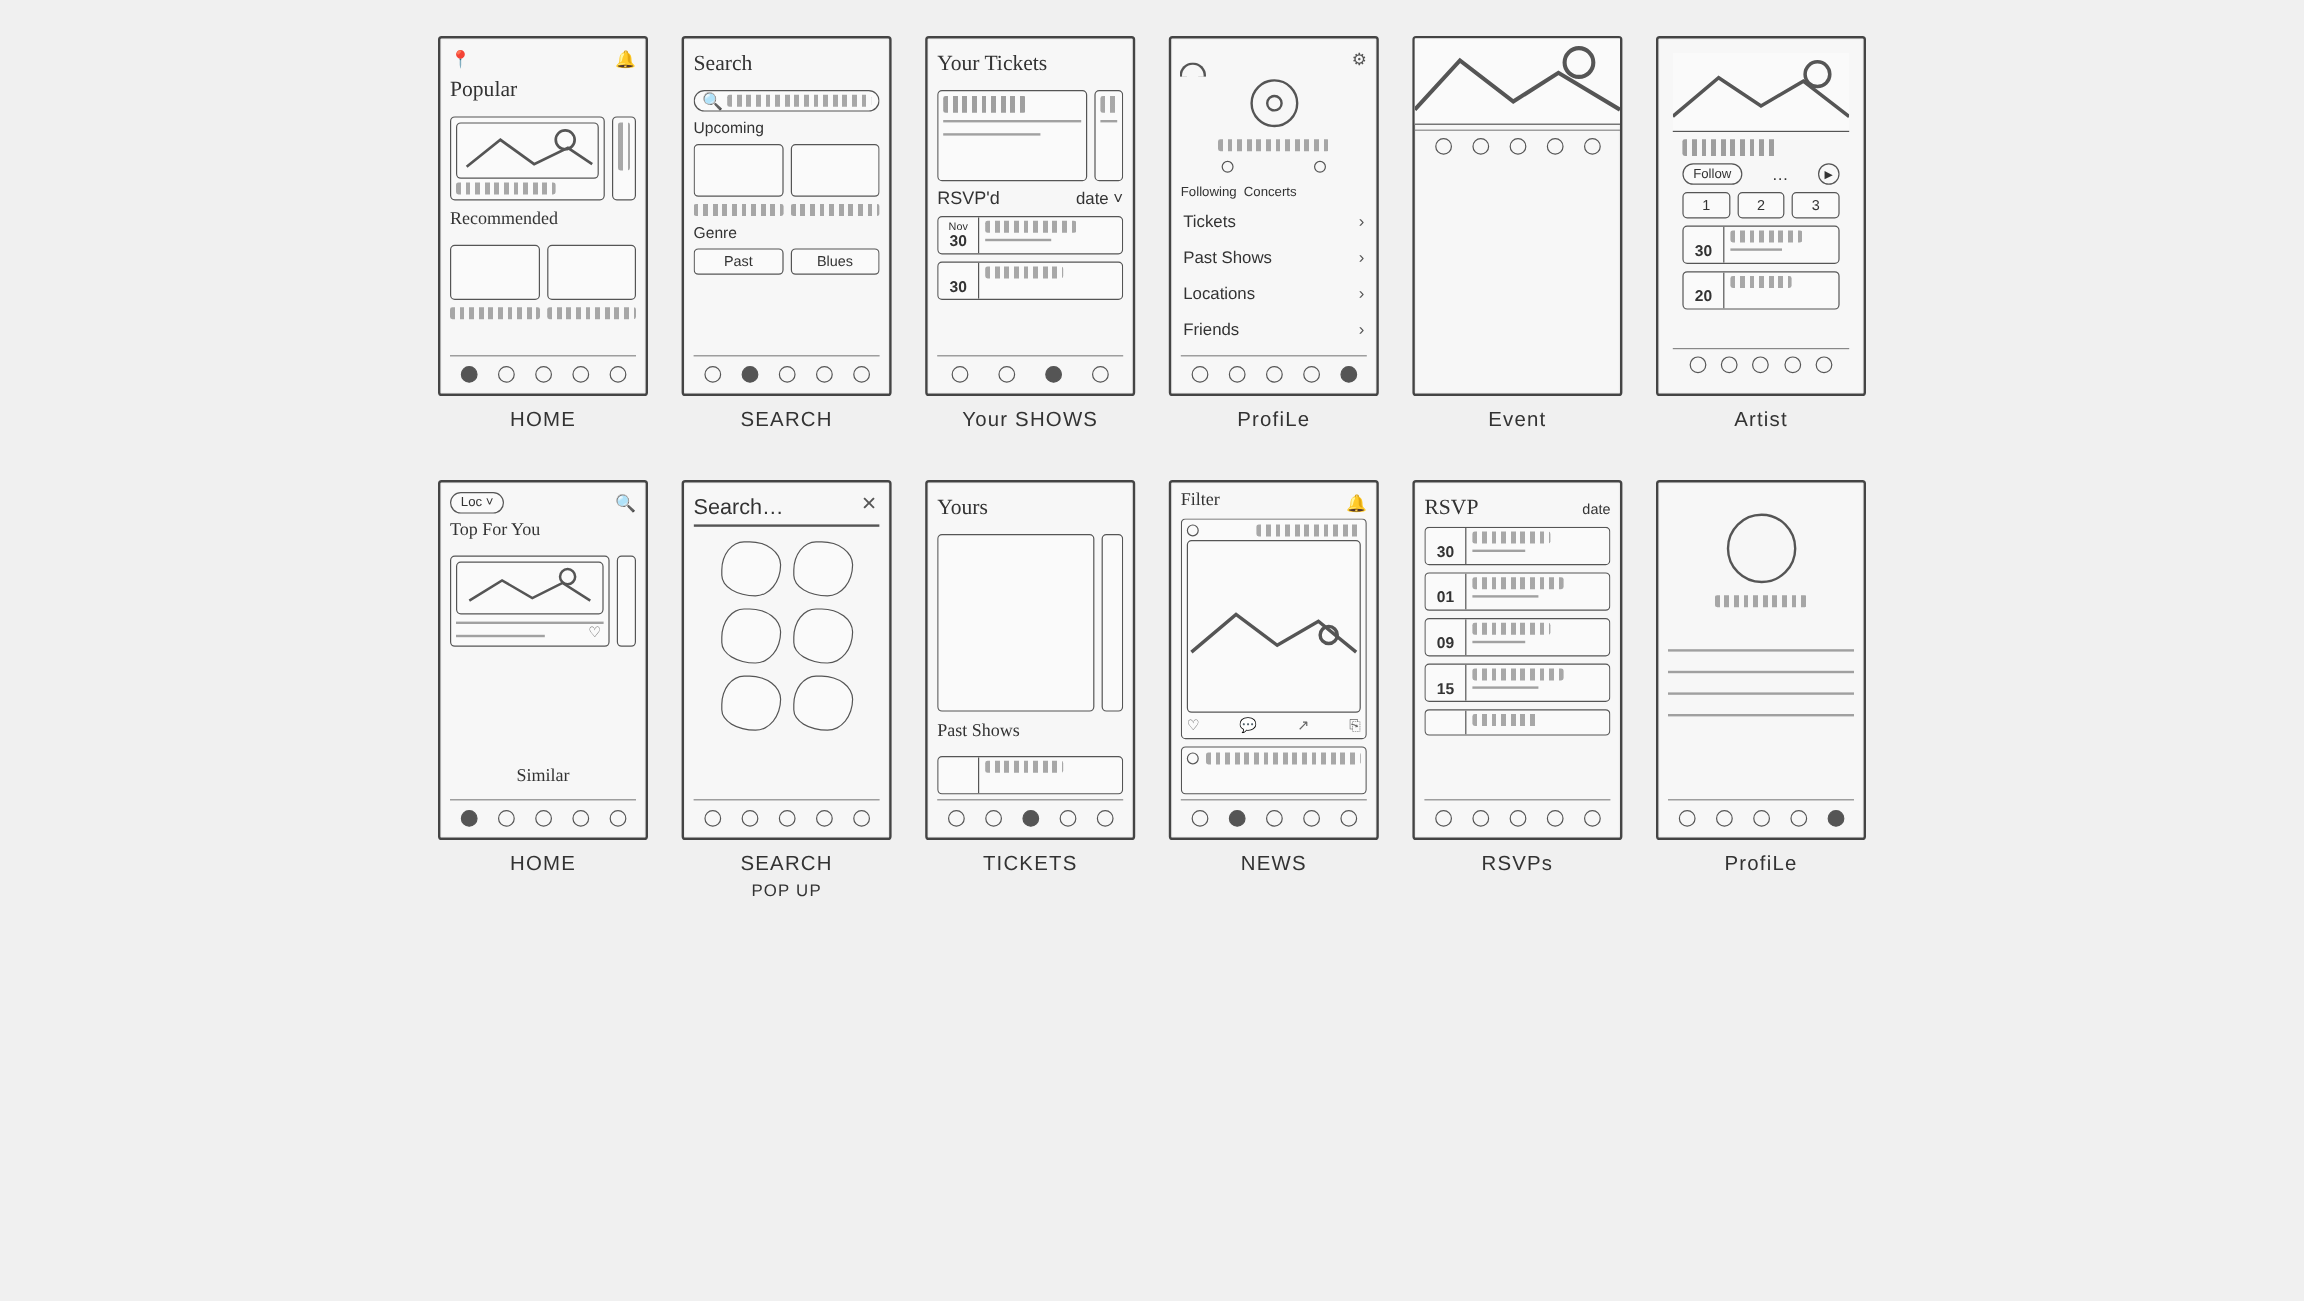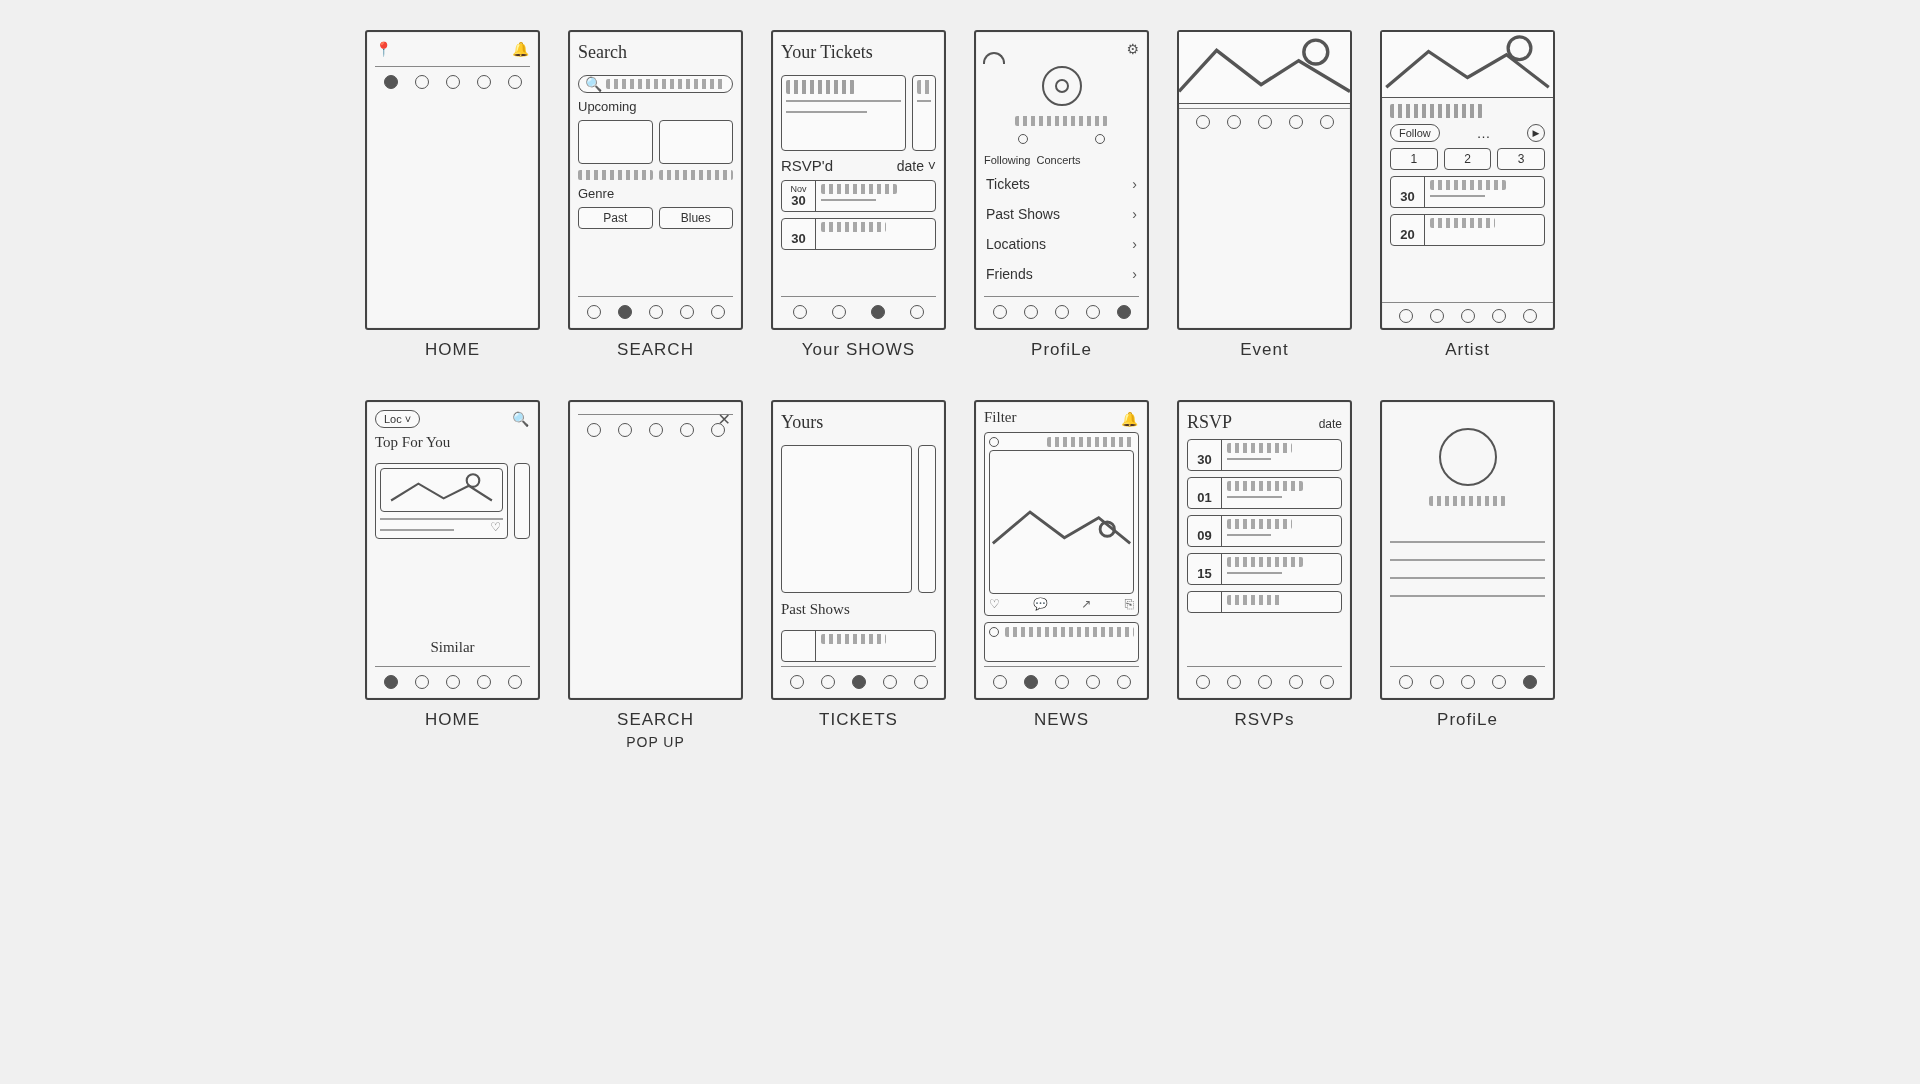--- a/index.html
+++ b/index.html
@@ -130,20 +130,46 @@
 <div class="canvas">
 
   <div class="row">
 
     <div class="screen-wrap">
       <div class="screen">
         <div class="topbar">
           <span class="icon">📍</span>
           <span class="icon">🔔</span>
         </div>
+        <div class="content">
+          <div class="section-title">Popular</div>
+          <div class="hrow">
+            <div class="card flex1" style="height:70px;">
+              <div class="img-placeholder" style="flex:1">
+                <svg viewBox="0 0 100 40">
+                    <circle cx="78" cy="12" r="7" fill="none" stroke="#555" stroke-width="2"></circle>
+                    <polyline points="5,32 30,12 55,30 80,18 98,30" fill="none" stroke="#555" stroke-width="2"></polyline>
+                  </svg>
+              </div>
+              <div class="squiggle w70"></div>
+            </div>
+            <div class="card" style="width:20px;height:70px;">
+              <div class="squiggle" style="height:40px"></div>
+            </div>
+          </div>
+          <div class="section-title small-title">Recommended</div>
+          <div class="hrow">
+            <div class="sketch-box" style="flex:1;height:46px"></div>
+            <div class="sketch-box" style="flex:1;height:46px"></div>
+          </div>
+          <div class="hrow">
+            <div class="squiggle flex1"></div>
+            <div class="squiggle flex1"></div>
+          </div>
+        </div>
         <div class="navbar">
           <div class="nav-dot active"></div>
           <div class="nav-dot"></div>
           <div class="nav-dot"></div>
           <div class="nav-dot"></div>
           <div class="nav-dot"></div>
         </div>
       </div>
       <div class="screen-label">HOME</div>
     </div>
@@ -291,21 +317,21 @@
           <div class="nav-dot"></div>
           <div class="nav-dot"></div>
           <div class="nav-dot"></div>
           <div class="nav-dot"></div>
         </div>
       </div>
       <div class="screen-label">Event</div>
     </div>
 
     <div class="screen-wrap">
-      <div class="screen" style="padding:0">
+      <div class="screen" style="padding:12px">
         <div class="img-placeholder" style="height:66px;border:none;border-bottom:1.8px solid #555;border-radius:0">
           <svg viewBox="0 0 100 40">
               <circle cx="82" cy="10" r="7" fill="none" stroke="#555" stroke-width="2"></circle>
               <polyline points="0,34 26,12 50,28 74,14 100,34" fill="none" stroke="#555" stroke-width="2"></polyline>
             </svg>
         </div>
         <div class="content" style="padding:6px 8px">
           <div class="squiggle thick w60"></div>
           <div class="hrow" style="align-items:center;justify-content:space-between">
             <div class="pill">Follow</div>
@@ -384,20 +410,31 @@
           <div class="nav-dot"></div>
           <div class="nav-dot"></div>
         </div>
       </div>
       <div class="screen-label">HOME</div>
     </div>
 
     <div class="screen-wrap">
       <div class="screen">
         <span class="close">✕</span>
+        <div class="content">
+          <div class="search-input-line">Search…</div>
+          <div class="gridish">
+            <div class="blob"></div>
+            <div class="blob"></div>
+            <div class="blob"></div>
+            <div class="blob"></div>
+            <div class="blob"></div>
+            <div class="blob"></div>
+          </div>
+        </div>
         <div class="navbar">
           <div class="nav-dot"></div>
           <div class="nav-dot"></div>
           <div class="nav-dot"></div>
           <div class="nav-dot"></div>
           <div class="nav-dot"></div>
         </div>
       </div>
       <div class="screen-label">SEARCH</div>
       <div class="sub-label">POP UP</div>

